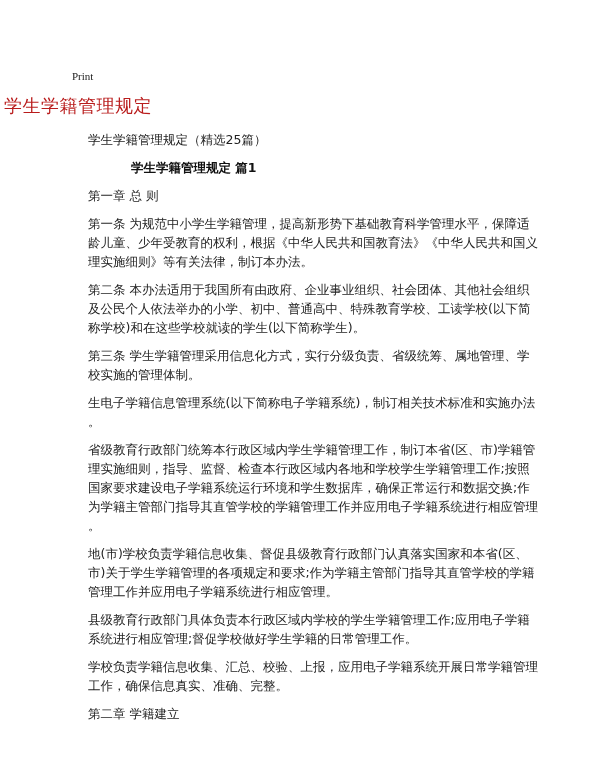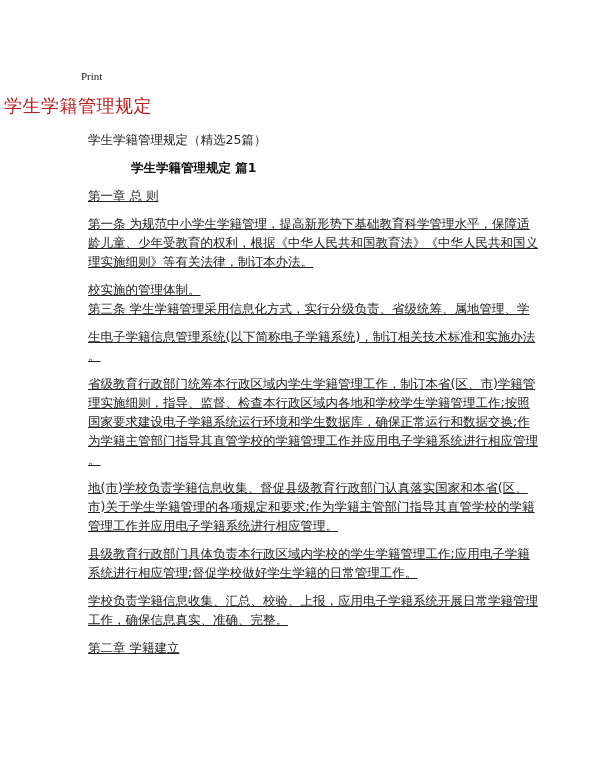--- a/index.html
+++ b/index.html
@@ -1,48 +1,53 @@
 <!DOCTYPE html>
 <html><head>
 <meta charset="utf-8">
 <style>
   html, body { margin: 0; padding: 0; background: #ffffff; }
   body { width: 600px; height: 776px; position: relative; overflow: hidden;
          font-family: "DejaVu Sans", "Liberation Sans", sans-serif; color: #1a1a1a; }
-  .print { position: absolute; left: 81px; top: 70px; font-family: "Liberation Serif", serif;
+  .print { position: absolute; left: 72px; top: 70px; font-family: "Liberation Serif", serif;
            font-size: 11px; color: #222; }
   .title { position: absolute; left: 4px; width: 600px; top: 94px; text-align: left;
            font-size: 18px; line-height: 24px; color: #b91c1c; letter-spacing: 0.5px; }
   .subtitle { position: absolute; left: 88px; top: 130px; font-size: 12.5px; line-height: 19px; color: #222; }
   .section-heading { position: absolute; left: 88px; top: 158px; font-size: 12.5px; line-height: 19px;
                      font-weight: bold; color: #111; margin-left: 43px; }
   .body { position: absolute; left: 88px; top: 186px; width: 440px; }
   .para { margin: 0 0 9px 0; font-size: 12.5px; line-height: 19px; color: #222; white-space: nowrap; }
-  .line { display: block; height: 19px; text-decoration: underline; }
+  .line { display: block; height: 19px; }
 </style>
 </head>
 <body>
 
 <div class="print">Print</div>
 <div class="title">学生学籍管理规定</div>
 <div class="subtitle">学生学籍管理规定（精选25篇）</div>
 <div class="section-heading">学生学籍管理规定 篇1</div>
 
 <div class="body">
   <p class="para">
     <span class="line">第一章 总 则</span>
   </p>
   <p class="para">
     <span class="line">第一条 为规范中小学生学籍管理，提高新形势下基础教育科学管理水平，保障适</span>
     <span class="line">龄儿童、少年受教育的权利，根据《中华人民共和国教育法》《中华人民共和国义</span>
     <span class="line">理实施细则》等有关法律，制订本办法。</span>
   </p>
   <p class="para">
+    <span class="line">第二条 本办法适用于我国所有由政府、企业事业组织、社会团体、其他社会组织</span>
+    <span class="line">及公民个人依法举办的小学、初中、普通高中、特殊教育学校、工读学校(以下简</span>
+    <span class="line">称学校)和在这些学校就读的学生(以下简称学生)。</span>
+  </p>
+  <p class="para">
+    <span class="line">第三条 学生学籍管理采用信息化方式，实行分级负责、省级统筹、属地管理、学</span>
     <span class="line">校实施的管理体制。</span>
-    <span class="line">第三条 学生学籍管理采用信息化方式，实行分级负责、省级统筹、属地管理、学</span>
   </p>
   <p class="para">
     <span class="line">生电子学籍信息管理系统(以下简称电子学籍系统)，制订相关技术标准和实施办法</span>
     <span class="line">。</span>
   </p>
   <p class="para">
     <span class="line">省级教育行政部门统筹本行政区域内学生学籍管理工作，制订本省(区、市)学籍管</span>
     <span class="line">理实施细则，指导、监督、检查本行政区域内各地和学校学生学籍管理工作;按照</span>
     <span class="line">国家要求建设电子学籍系统运行环境和学生数据库，确保正常运行和数据交换;作</span>
     <span class="line">为学籍主管部门指导其直管学校的学籍管理工作并应用电子学籍系统进行相应管理</span>

